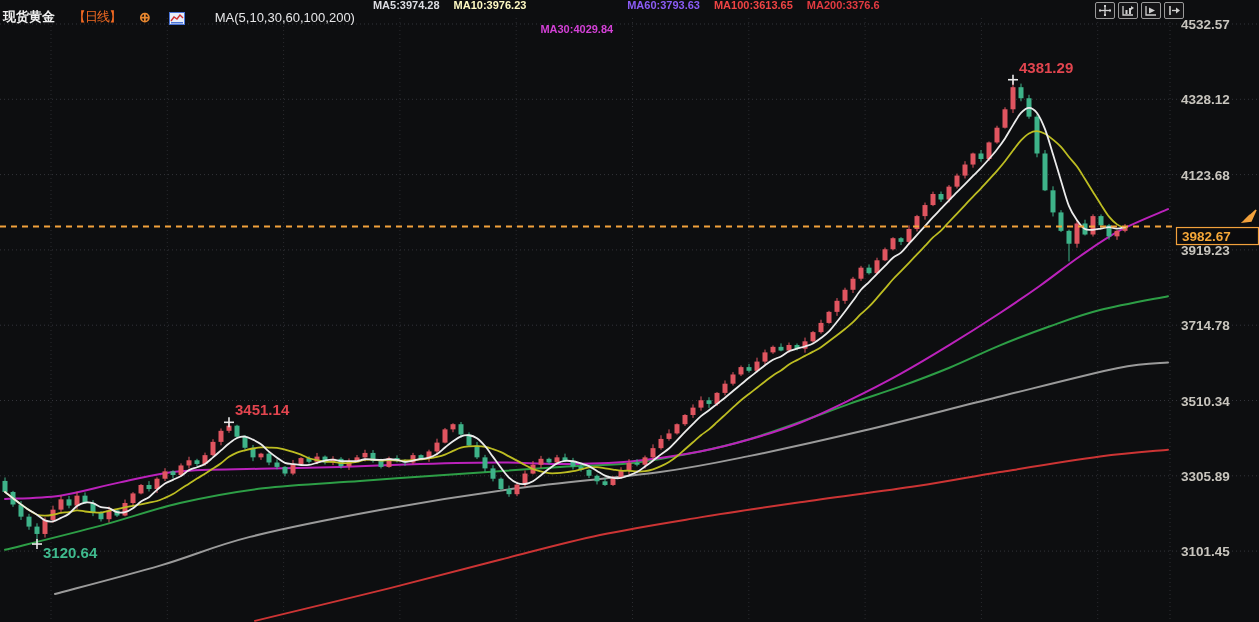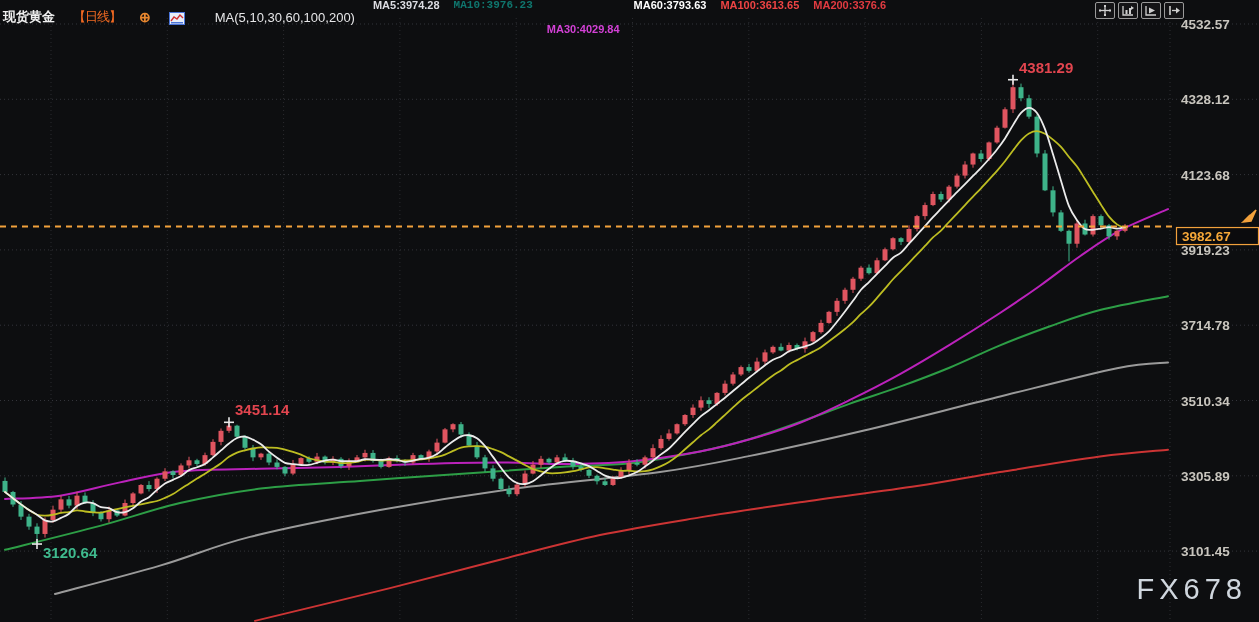--- a/index.html
+++ b/index.html
@@ -34,23 +34,23 @@
     <span class="chartico">
       <svg width="16" height="13" viewBox="0 0 16 13">
         <rect x="0.5" y="0.5" width="15" height="12" fill="#e8eef8" stroke="#4a74d8" stroke-width="1"></rect>
         <polyline points="2,9 5,5 8,7 11,3 14,6" fill="none" stroke="#d03030" stroke-width="1.4"></polyline>
         <rect x="2" y="10" width="12" height="1.5" fill="#4a74d8"></rect>
       </svg>
     </span>
     <span class="matitle">MA(5,10,30,60,100,200)</span>
     <span class="mavals" id="mavals">
         <span style="color: rgb(220, 220, 226);">MA5:3974.28</span>
-        <span style="color: #0f766e; font-family: Liberation Mono, monospace;">MA10:3976.23</span>
+        <span style="color: #fef9c3;">MA10:3976.23</span>
         <span style="color: rgb(211, 65, 214); margin-top: 24px;">MA30:4029.84</span>
-        <span style="color: #ffffff;">MA60:3793.63</span>
+        <span style="color: #8b5cf6;">MA60:3793.63</span>
         <span style="color: #ef4444;">MA100:3613.65</span>
         <span style="color: rgb(226, 59, 65); text-align: right;">MA200:3376.6</span>
       </span>
   </div>
 
   <div class="toolbar" id="toolbar">
       <div class="tbtn">
         <svg width="12" height="11" viewBox="0 0 12 11">
           <g stroke="#cfcfcf" stroke-width="1.3">
             <line x1="6" y1="0.5" x2="6" y2="10.5"></line>
@@ -411,14 +411,13 @@
       <text x="1181" y="254.89999999999998" fill="#c8c5be" font-size="13.5" font-weight="600" font-family="&quot;Liberation Sans&quot;,sans-serif">3919.23</text>
       <text x="1181" y="330.2" fill="#c8c5be" font-size="13.5" font-weight="600" font-family="&quot;Liberation Sans&quot;,sans-serif">3714.78</text>
       <text x="1181" y="405.5" fill="#c8c5be" font-size="13.5" font-weight="600" font-family="&quot;Liberation Sans&quot;,sans-serif">3510.34</text>
       <text x="1181" y="480.79999999999995" fill="#c8c5be" font-size="13.5" font-weight="600" font-family="&quot;Liberation Sans&quot;,sans-serif">3305.89</text>
       <text x="1181" y="556.1" fill="#c8c5be" font-size="13.5" font-weight="600" font-family="&quot;Liberation Sans&quot;,sans-serif">3101.45</text>
       <path d="M1243 222 L1256 210 L1251 221 Z M1244 221 L1250 215" fill="#f2a13c" stroke="#f2a13c" stroke-width="1.5"></path>
       <rect x="1176.5" y="227.5359876739464" width="82" height="17" fill="#0b0b0d" stroke="#f2a13c" stroke-width="1.2"></rect>
       <text x="1182" y="241.0359876739464" fill="#f5a738" font-size="13.5" font-weight="bold" font-family="&quot;Liberation Sans&quot;,sans-serif">3982.67</text>
     </svg>
 
-  <div class="watermark">FX678</div>
 </div>
 
 </body></html>

